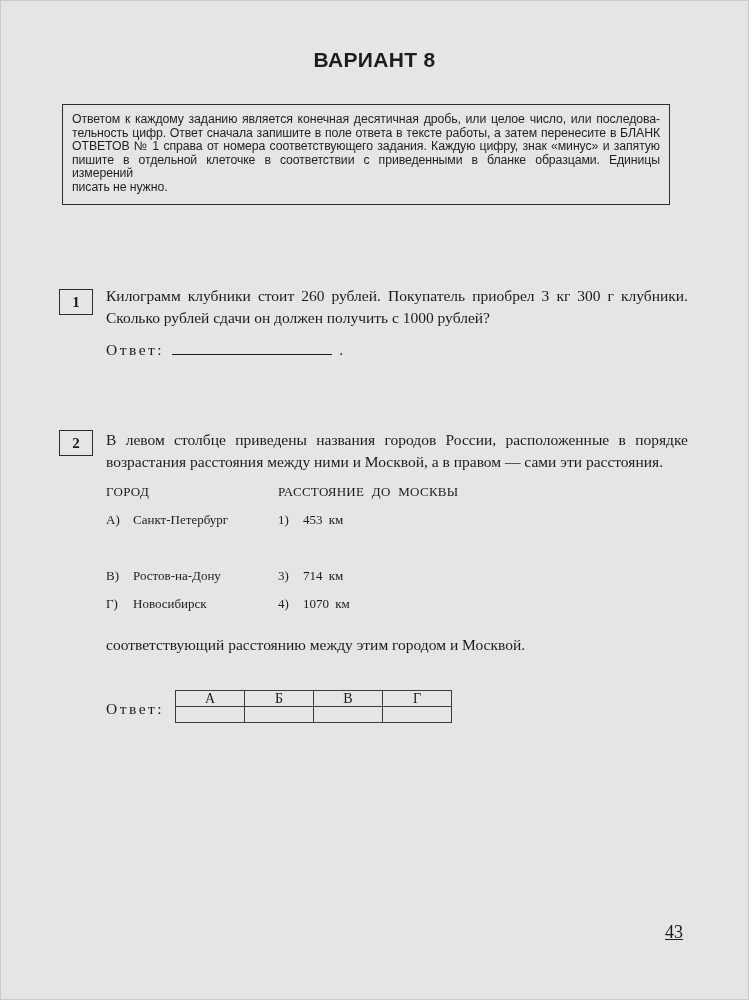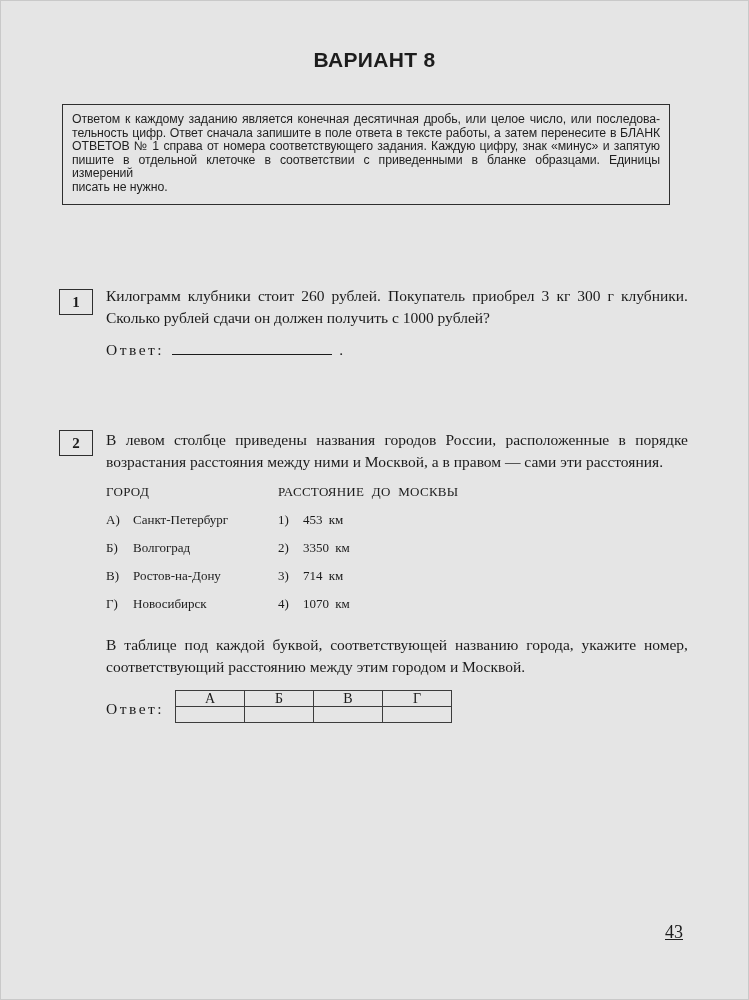--- a/index.html
+++ b/index.html
@@ -92,36 +92,31 @@
 
   <div class="cols">
     <div class="row" style="top:0">
       <span class="col-header">ГОРОД</span>
       <span class="right col-header">РАССТОЯНИЕ ДО МОСКВЫ</span>
     </div>
     <div class="row" style="top:28px">
       <span class="item-letter">А)</span><span>Санкт-Петербург</span>
       <span class="right"><span class="item-num">1)</span><span class="dist-value">453 км</span></span>
     </div>
-    <div class="row" style="top:56px">
-      <span class="item-letter">Б)</span><span>Волгоград</span>
-      <span class="right"><span class="item-num">2)</span><span class="dist-value">3350 км</span></span>
-    </div>
     <div class="row" style="top:84px">
       <span class="item-letter">В)</span><span>Ростов-на-Дону</span>
       <span class="right"><span class="item-num">3)</span><span class="dist-value">714 км</span></span>
     </div>
     <div class="row" style="top:112px">
       <span class="item-letter">Г)</span><span>Новосибирск</span>
       <span class="right"><span class="item-num">4)</span><span class="dist-value">1070 км</span></span>
     </div>
   </div>
 
   <div class="ptext" style="top:633px">
-    <div class="jline">В таблице под каждой буквой, соответствующей названию города, укажите номер,</div>
     <div class="jline last">соответствующий расстоянию между этим городом и Москвой.</div>
   </div>
 
   <div class="answer-row" style="top:697px">
     <span class="answer-label">Ответ:</span>
   </div>
 
   <table class="answer-table">
     <tbody>
         <tr>

